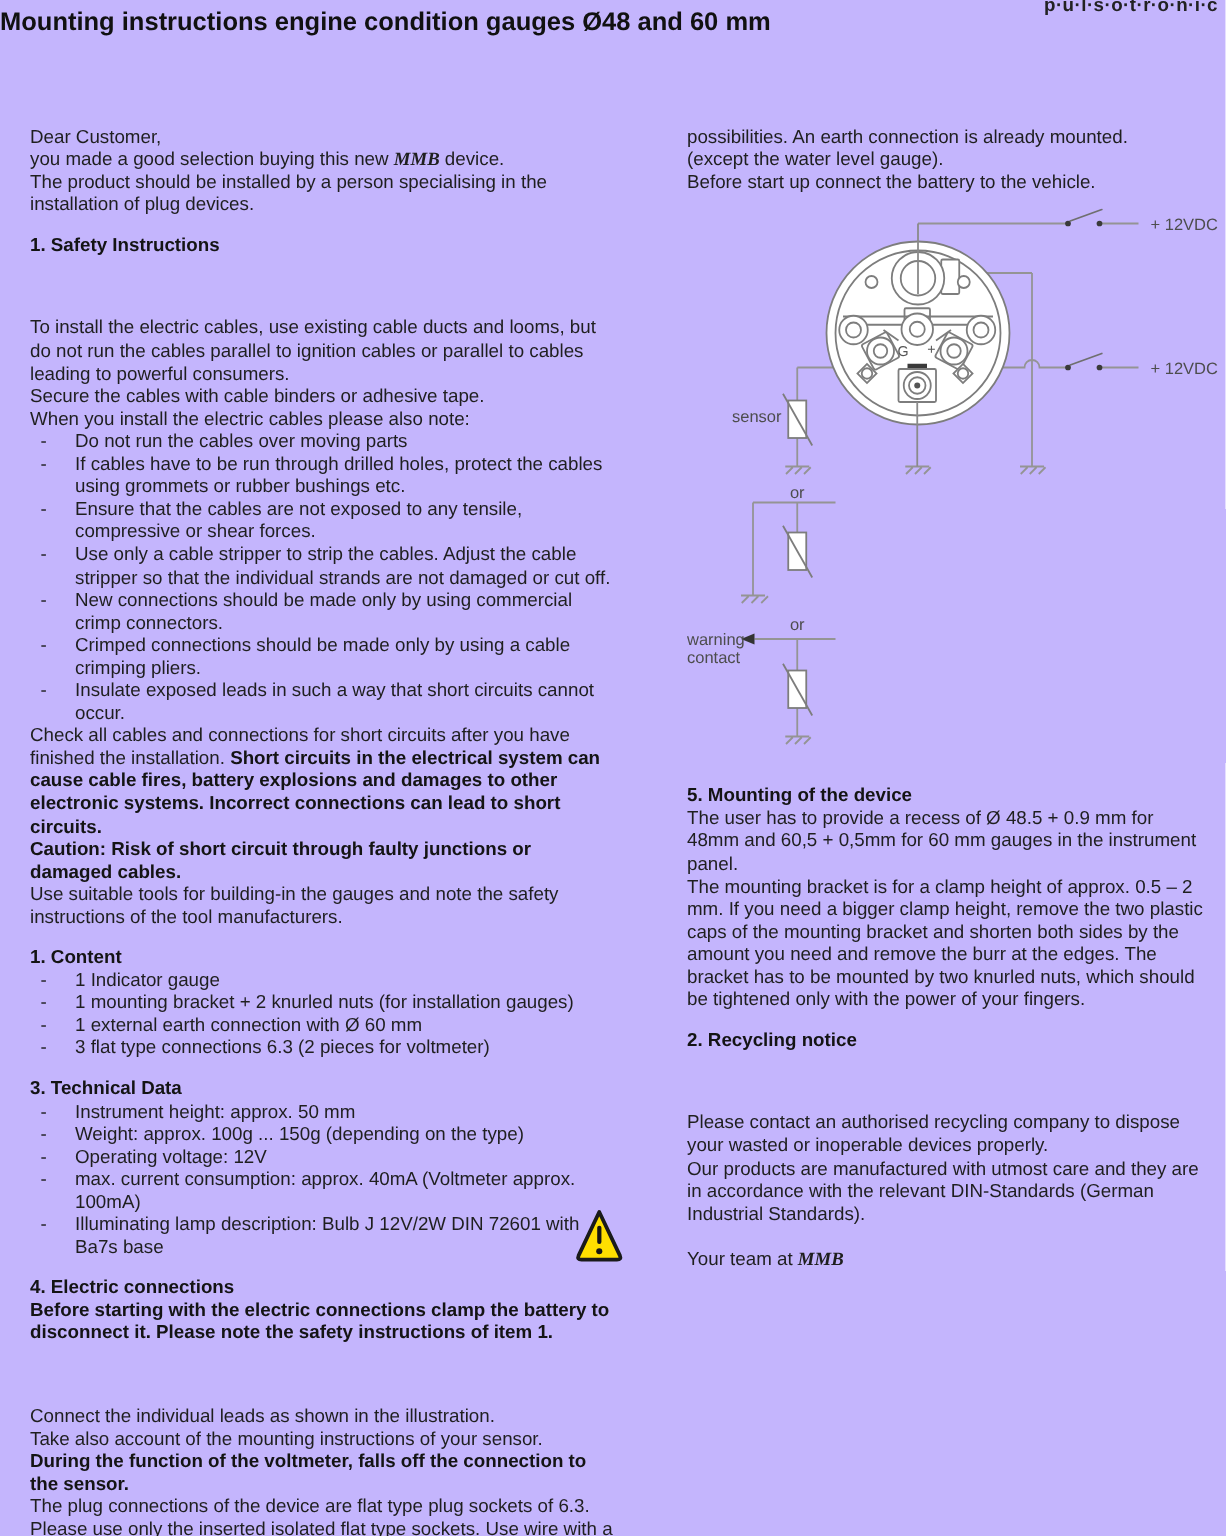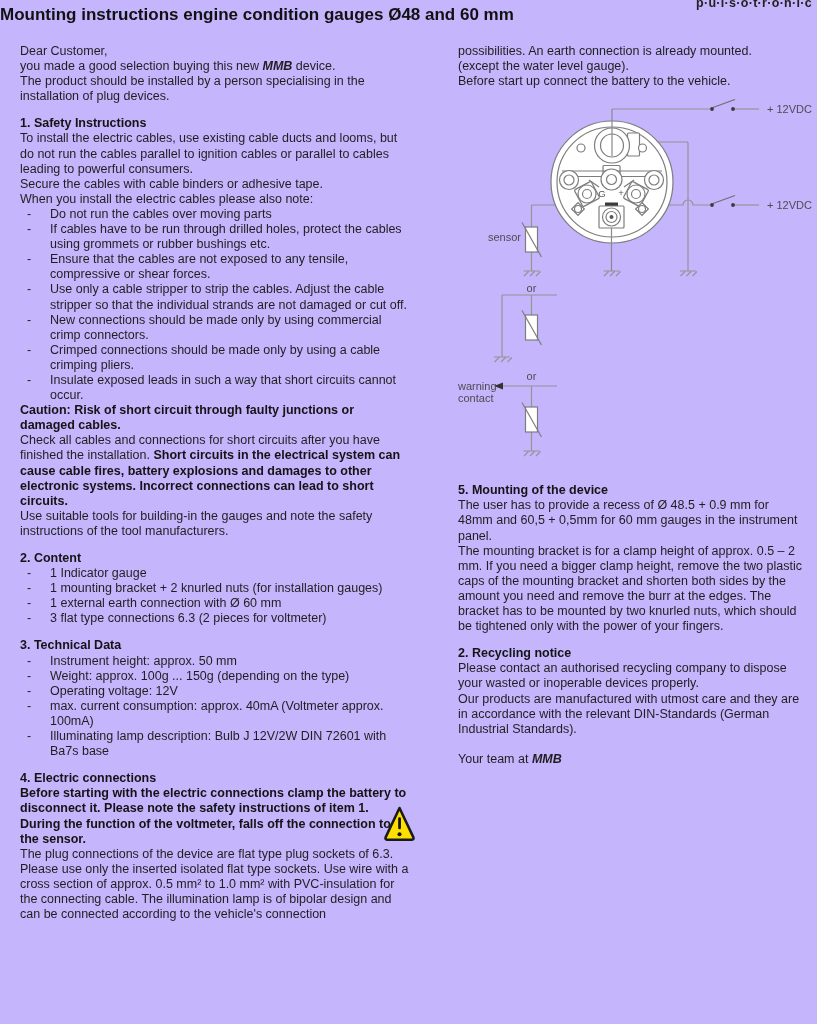--- a/index.html
+++ b/index.html
@@ -10,28 +10,28 @@
   }
   .logo{position:absolute;top:0;right:5px;height:11px;overflow:hidden;}
   .logo span{display:block;margin-top:-4px;font-size:12.5px;font-weight:bold;letter-spacing:.3px;color:#222;}
   .title{position:absolute;top:7px;left:0;width:100%;text-align:left;margin:0;
     font-size:17px;font-weight:bold;color:#111;}
   .col{position:absolute;top:44px;}
   .col.left{left:20px;width:392px;}
   .col.right{left:458px;width:344px;}
   h2{font-size:12.5px;line-height:15.1px;font-weight:bold;margin:12px 0 0 0;color:#141414;}
   p{margin:0;}
-  .pre{white-space:pre-line;}
+  .pre{white-space:pre-line;margin-top:40px;}
   .gap{margin-top:15px;}
   ul{list-style:none;margin:0;padding:0;}
   li{display:flex;}
   li .m{flex:0 0 30px;padding-left:7px;box-sizing:border-box;}
   li .t{flex:1;}
   b{font-weight:bold;color:#141414;}
-  .bi{font-weight:bold;font-style:italic;}
+  .bi{font-weight:bold;font-style:italic;font-family:Liberation Serif, serif;}
   .wiring-heading{text-decoration:underline;}
   .wiring-svg{display:block;margin:10px 0 0 -8px;}
   .warn{position:absolute;left:383px;top:804px;width:33px;height:40px;}
   .dlabel{font-family:"Liberation Sans",sans-serif;font-size:11px;fill:#4d4d4d;}
   .dsmall{font-family:"Liberation Sans",sans-serif;font-size:9.5px;fill:#555;}
   .w{stroke:#949494;stroke-width:1.2;fill:none;}
   .gl{stroke:#7d7d7d;stroke-width:1.2;fill:none;}
   .glf{stroke:#7d7d7d;stroke-width:1.2;fill:#ffffff;}
 </style>
 </head>
@@ -77,25 +77,25 @@
         </li>
       <li>
           <span class="m">-</span>
           <span class="t">Crimped connections should be made only by using a cable crimping pliers.</span>
         </li>
       <li>
           <span class="m">-</span>
           <span class="t">Insulate exposed leads in such a way that short circuits cannot occur.</span>
         </li>
     </ul>
+    <p><span>Check all cables and connections for short circuits after you have finished the installation. </span><b>Short circuits in the electrical system can cause cable fires, battery explosions and damages to other electronic systems. Incorrect connections can lead to short circuits.</b></p>
     <p><b>Caution: Risk of short circuit through faulty junctions or damaged cables.</b></p>
-    <p><span>Check all cables and connections for short circuits after you have finished the installation. </span><b>Short circuits in the electrical system can cause cable fires, battery explosions and damages to other electronic systems. Incorrect connections can lead to short circuits.</b></p>
     <p>Use suitable tools for building-in the gauges and note the safety instructions of the tool manufacturers.</p>
 
-    <h2>2. Content</h2>
+    <h2>1. Content</h2>
     <ul>
       <li>
           <span class="m">-</span>
           <span class="t">1 Indicator gauge</span>
         </li>
       <li>
           <span class="m">-</span>
           <span class="t">1 mounting bracket + 2 knurled nuts (for installation gauges)</span>
         </li>
       <li>
@@ -127,20 +127,22 @@
           <span class="t">max. current consumption: approx. 40mA (Voltmeter approx. 100mA)</span>
         </li>
       <li>
           <span class="m">-</span>
           <span class="t">Illuminating lamp description: Bulb J 12V/2W DIN 72601 with Ba7s base</span>
         </li>
     </ul>
 
     <h2>4. Electric connections</h2>
     <p><b>Before starting with the electric connections clamp the battery to disconnect it. Please note the safety instructions of item 1.</b></p>
+    <p class="pre">Connect the individual leads as shown in the illustration.
+Take also account of the mounting instructions of your sensor.</p>
     <p><b>During the function of the voltmeter, falls off the connection to the sensor.</b></p>
     <p>The plug connections of the device are flat type plug sockets of 6.3. Please use only the inserted isolated flat type sockets. Use wire with a cross section of approx. 0.5 mm² to 1.0 mm² with PVC-insulation for the connecting cable. The illumination lamp is of bipolar design and can be connected according to the vehicle's connection</p>
   </div>
 
   <div class="col right">
     <p class="pre">possibilities. An earth connection is already mounted.
 (except the water level gauge).
 Before start up connect the battery to the vehicle.</p>
 
     <svg class="wiring-svg" width="367" height="372" viewBox="0 0 367 372" xmlns="http://www.w3.org/2000/svg">

